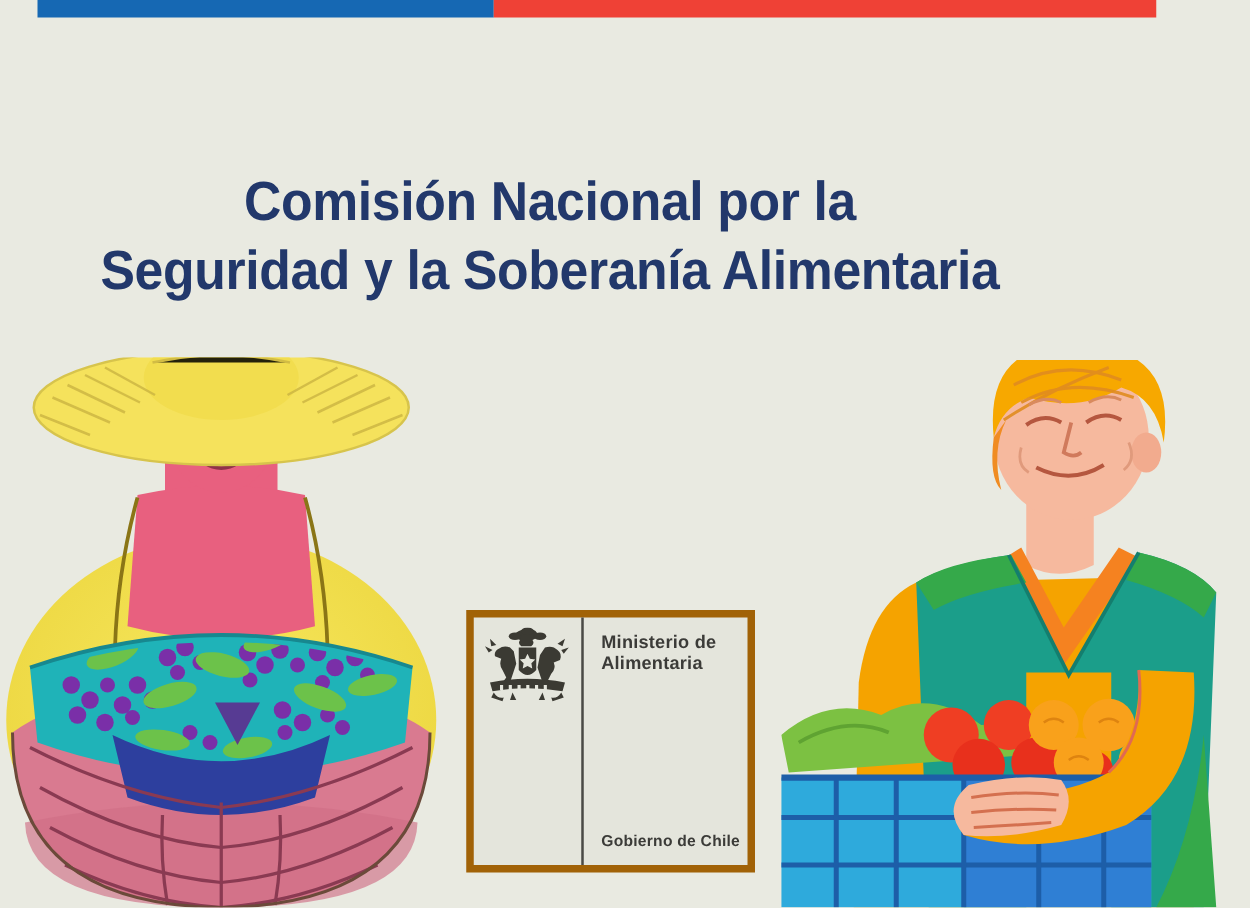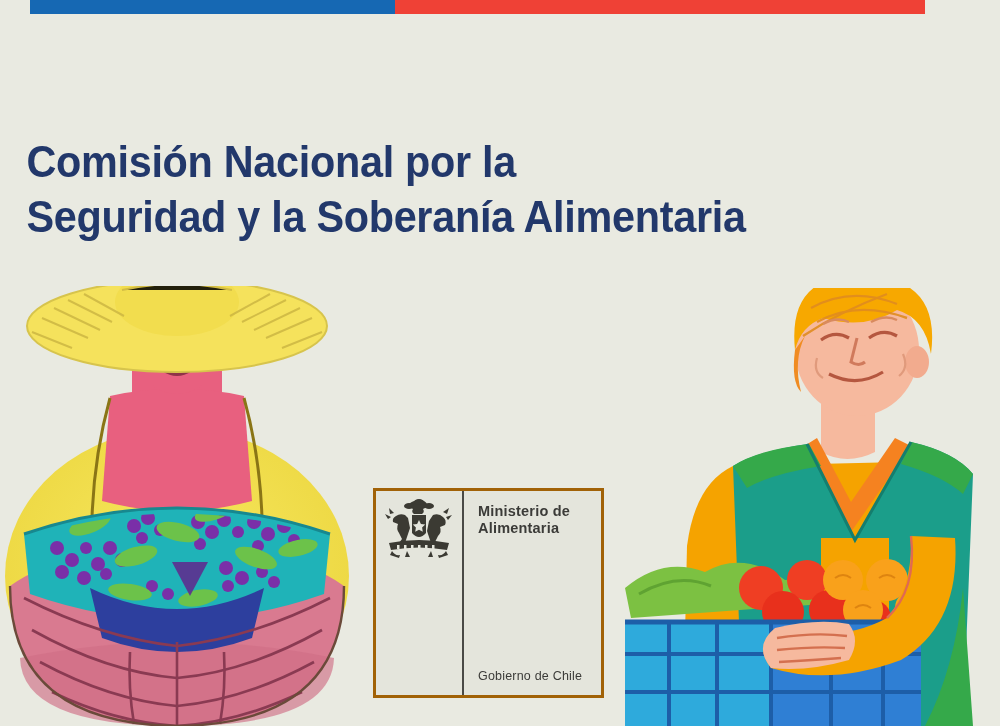--- a/index.html
+++ b/index.html
@@ -36,20 +36,21 @@
     height: 100%;
     background: #ef4136;
   }
 
   
   .title-block {
     position: absolute;
     top: 134px;
     left: 0;
     width: 880px;
+    text-align: center;
     z-index: 4;
   }
   .title-line {
     color: #22386b;
     font-weight: bold;
     font-size: 44px;
     line-height: 55px;
     letter-spacing: -0.3px;
     font-stretch: condensed;
     transform: scaleX(0.94);
@@ -64,21 +65,21 @@
   .illus-left  { left: 2px;  width: 350px; height: 440px; }
   .illus-right { right: 0px; width: 375px; height: 438px; }
 
   
   .logo-box {
     position: absolute;
     left: 373px;
     top: 488px;
     width: 231px;
     height: 210px;
-    border: 3px solid #a16207;
+    border: 6px solid #a16207;
     background: #e4e5dc;
     display: flex;
     z-index: 3;
   }
   .logo-left-cell {
     width: 88px;
     border-right: 2px solid #4a4a46;
     position: relative;
     display: flex;
     align-items: flex-start;
@@ -95,21 +96,21 @@
     font-weight: bold;
     font-size: 14.5px;
     line-height: 17px;
     letter-spacing: 0.2px;
   }
   .gov-text {
     position: absolute;
     left: 14px;
     bottom: 12px;
     color: #3b3b38;
-    font-weight: normal;
+    font-weight: bold;
     font-size: 12.5px;
     letter-spacing: 0.2px;
   }
   .coat { display: block; }
 </style>
 </head>
 <body>
 
 <div class="flag-bar">
   <div class="flag-blue"></div>

